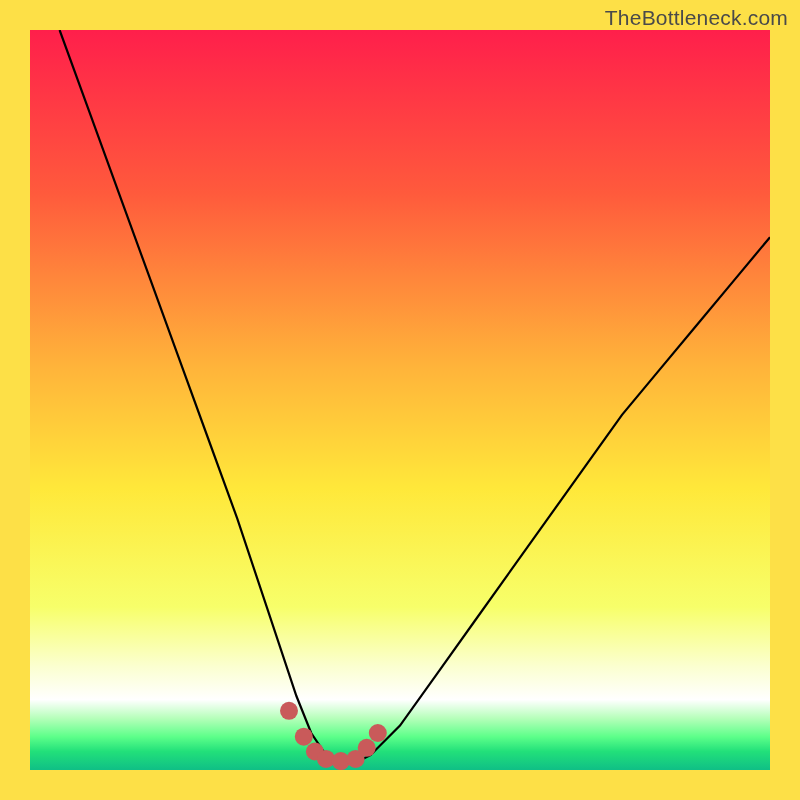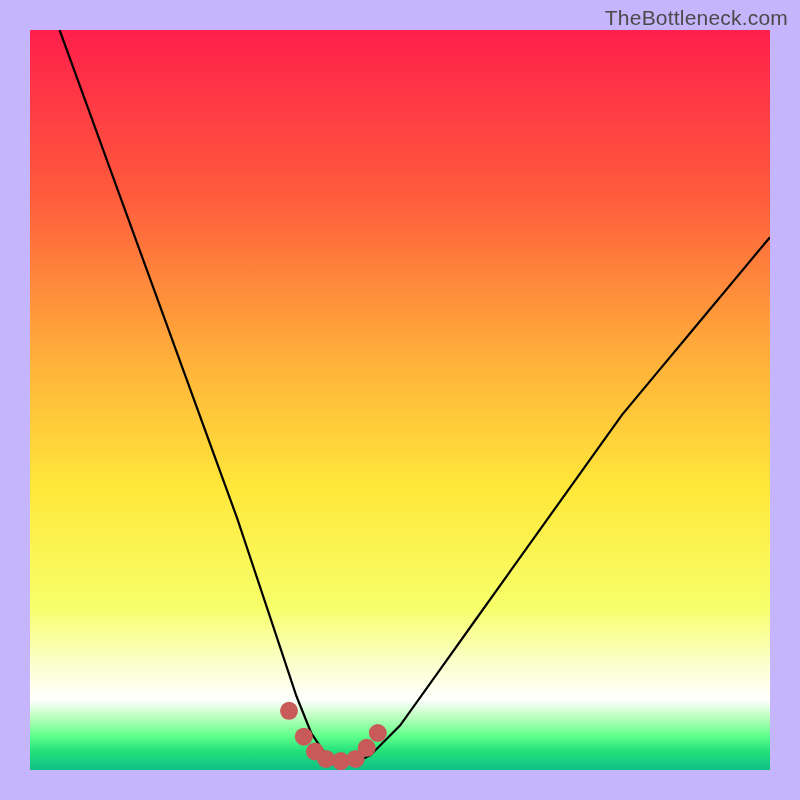--- a/index.html
+++ b/index.html
@@ -8,21 +8,21 @@
     width: 800px;
     height: 800px;
     background: #000;
     font-family: Arial, Helvetica, sans-serif;
     overflow: hidden;
   }
   .frame {
     position: absolute;
     left: 0; top: 0;
     width: 800px; height: 800px;
-    background: #c4b5fd;
+    background: #fde047;
   }
   .plot {
     position: absolute;
     left: 30px;
     top: 30px;
     width: 740px;
     height: 740px;
   }
   .gradient {
     width: 100%;

